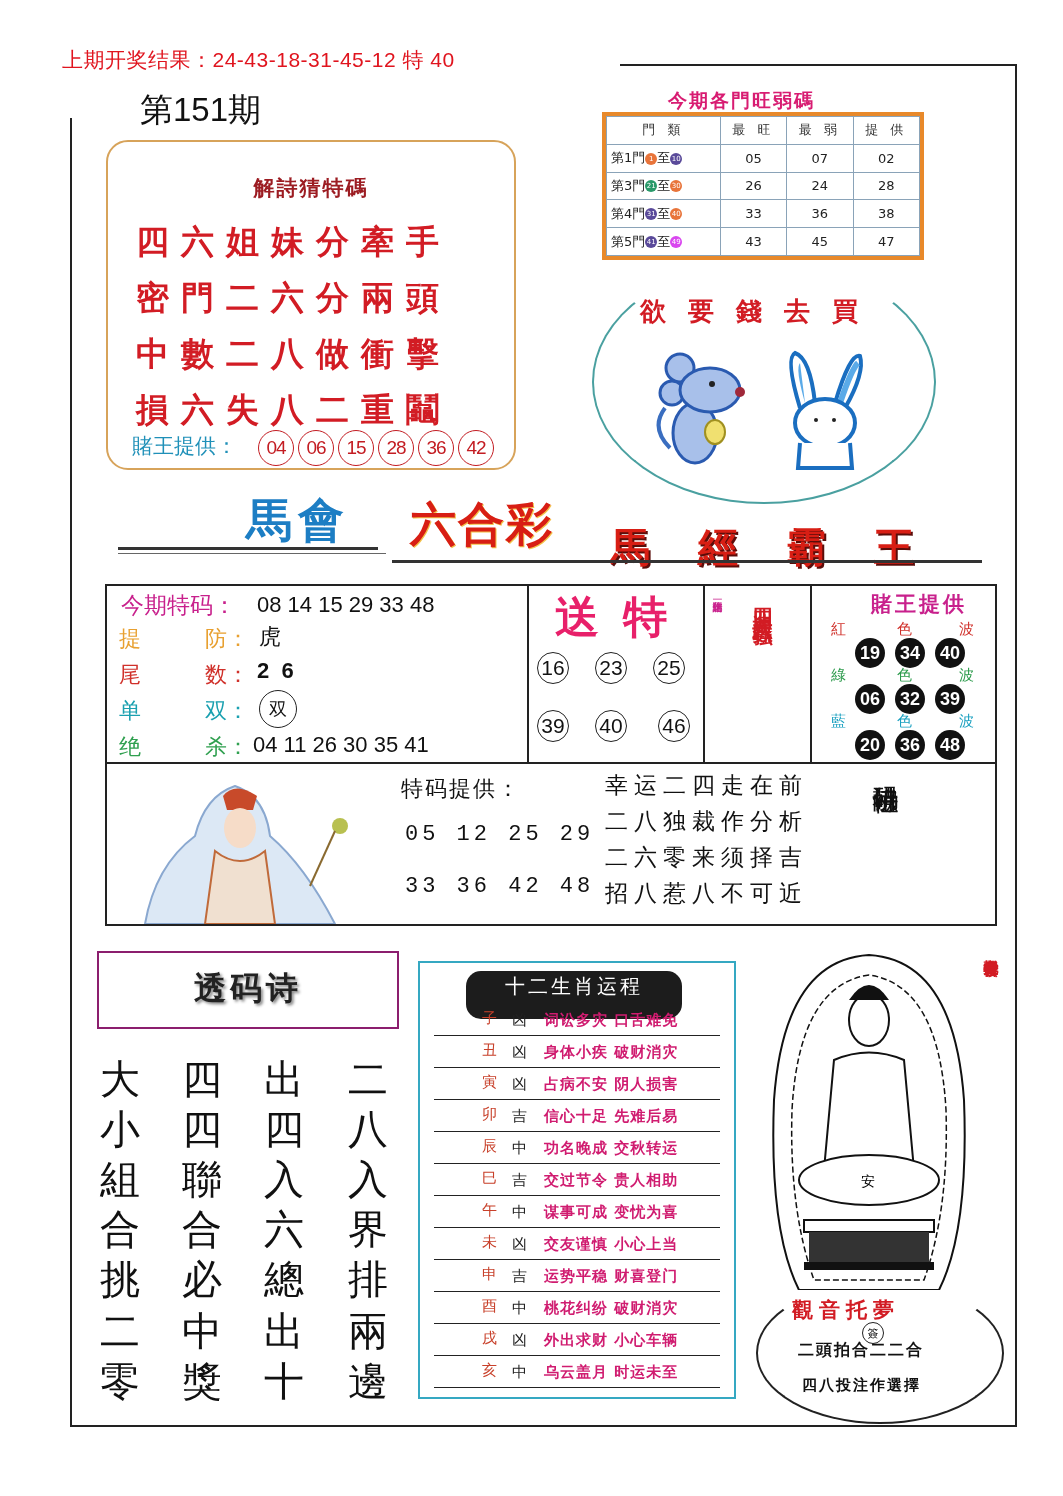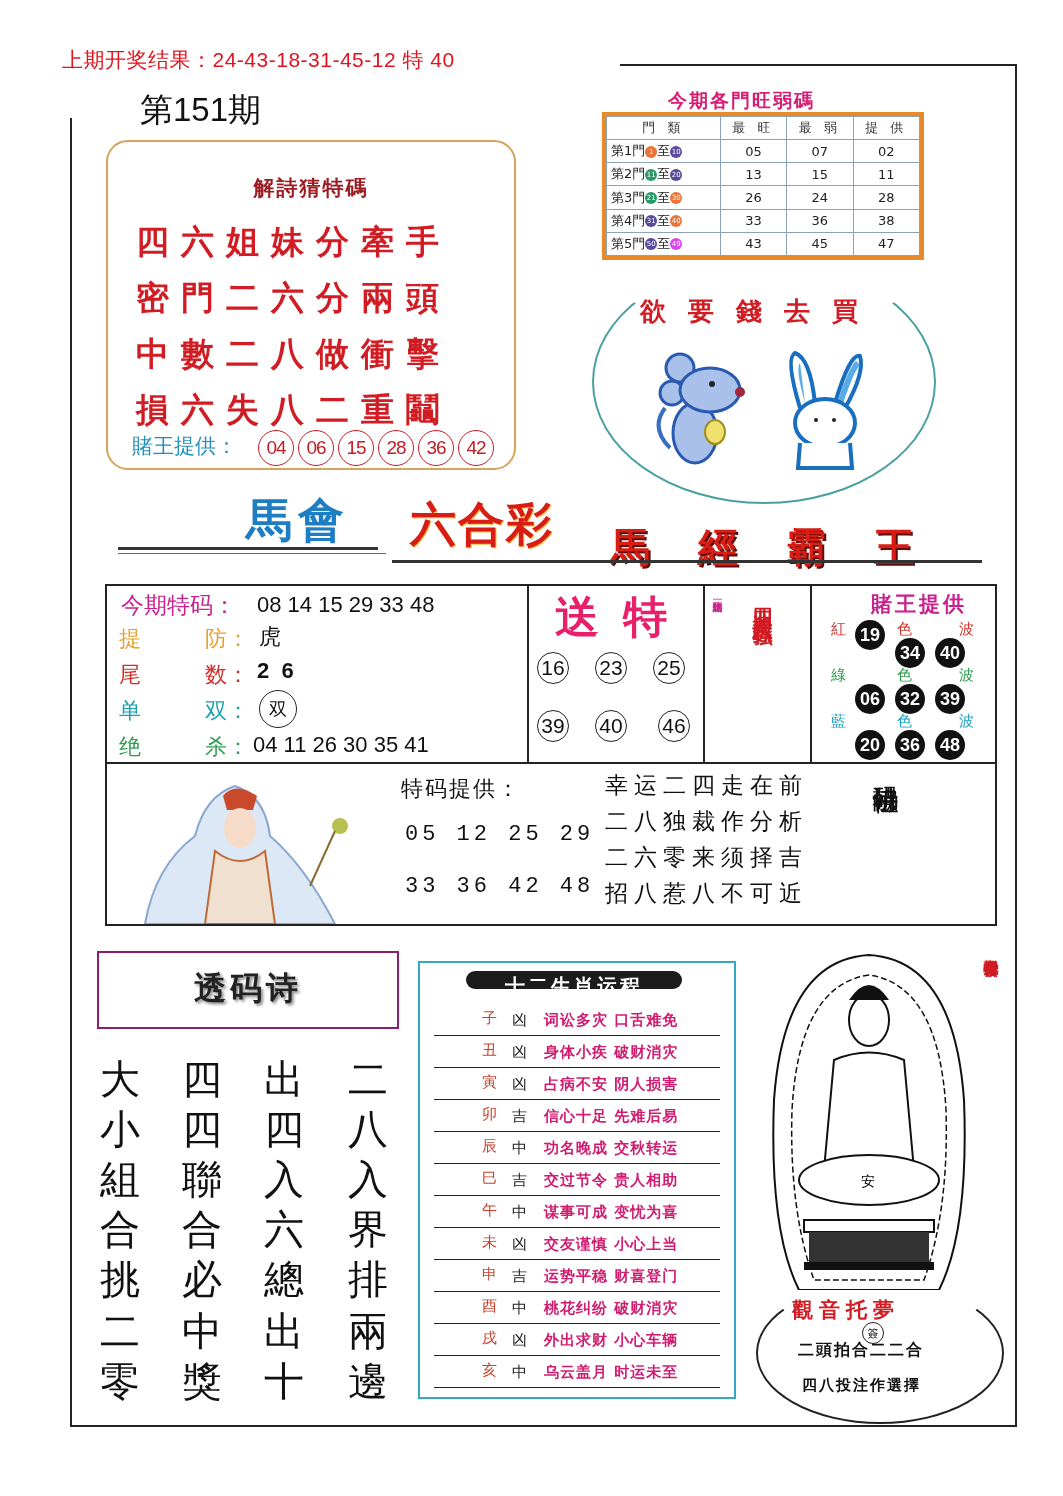--- a/index.html
+++ b/index.html
@@ -59,21 +59,21 @@
   .tm-nums{position:absolute;left:298px;font-size:22px;letter-spacing:4px;font-family:"Liberation Mono",monospace;}
   .poem4{position:absolute;left:498px;font-size:23px;letter-spacing:6px;font-family:"DejaVu Serif",serif;}
 
   
   .tms-box{left:97px;top:943px;width:298px;height:74px;border:2px solid #8b1e6e;margin-top:8px;}
   .tms-title{position:absolute;left:0;right:0;top:14px;text-align:center;font-size:32px;font-weight:bold;letter-spacing:4px;color:#222;text-shadow:2px 2px 3px #888;font-family:"DejaVu Serif",serif;}
   .grid-char{position:absolute;font-size:40px;font-family:"DejaVu Serif",serif;color:#111;width:60px;text-align:center;}
 
   
   .fortune-box{left:418px;top:961px;width:314px;height:434px;border:2px solid #35a8c2;background:#fff;}
-  .fortune-title{position:absolute;left:46px;top:8px;width:216px;height:18px;background:#1c1c1c;border-radius:15px;color:#fff;font-size:20px;text-align:center;line-height:30px;letter-spacing:3px;font-weight:bold;}
+  .fortune-title{position:absolute;left:46px;top:8px;width:216px;height:48px;background:#1c1c1c;border-radius:15px;color:#fff;font-size:20px;text-align:center;line-height:30px;letter-spacing:3px;font-weight:normal;}
   .f-row{position:absolute;left:14px;width:286px;height:32px;border-bottom:1.5px solid #222;font-size:15px;}
   .f-animal{position:absolute;left:48px;top:6px;color:#c8402a;}
   .f-luck{position:absolute;left:78px;top:8px;color:#222;}
   .f-text{position:absolute;left:110px;top:8px;color:#d01c70;font-weight:bold;letter-spacing:1px;white-space:nowrap;}
 
   
   .buddha-side{left:983px;top:948px;font-size:15px;color:#d21c24;font-weight:bold;line-height:21px;width:18px;}
   .dream-oval{left:756px;top:1282px;width:244px;height:138px;border:2px solid #222;border-radius:50%;border-top-color:transparent;}
   .dream-title{left:792px;top:1296px;font-size:21px;color:#d21c24;font-weight:bold;letter-spacing:6px;font-family:"DejaVu Serif",serif;}
   .dream-seal{left:862px;top:1322px;width:20px;height:20px;border:1.5px solid #222;border-radius:50%;font-size:11px;display:flex;align-items:center;justify-content:center;}
@@ -118,39 +118,33 @@
       <th>最 弱</th>
       <th>提 供</th>
     </tr>
     <tr>
       <td class="door-label"><span>第1門</span><span class="dot" style="background:#e8743a">1</span>至<span class="dot" style="background:#5a4a9a">10</span></td>
       <td>05</td>
       <td>07</td>
       <td>02</td>
     </tr>
     <tr>
-      <td class="door-label"><span>第2門</span><span class="dot" style="background:#2a9a6a">11</span>至<span class="dot" style="background:#5a4a9a">20</span></td>
-      <td>13</td>
-      <td>15</td>
-      <td>11</td>
-    </tr>
-    <tr>
       <td class="door-label"><span>第3門</span><span class="dot" style="background:#2a9a6a">21</span>至<span class="dot" style="background:#e8743a">30</span></td>
       <td>26</td>
       <td>24</td>
       <td>28</td>
     </tr>
     <tr>
       <td class="door-label"><span>第4門</span><span class="dot" style="background:#5a4a9a">31</span>至<span class="dot" style="background:#e8743a">40</span></td>
       <td>33</td>
       <td>36</td>
       <td>38</td>
     </tr>
     <tr>
-      <td class="door-label"><span>第5門</span><span class="dot" style="background:#5a4a9a">50</span>至<span class="dot" style="background:#d946ef">49</span></td>
+      <td class="door-label"><span>第5門</span><span class="dot" style="background:#5a4a9a">41</span>至<span class="dot" style="background:#d946ef">49</span></td>
       <td>43</td>
       <td>45</td>
       <td>47</td>
     </tr>
   </tbody>
     </table>
 </div>
 
 <div class="abs zodiac-oval"></div>
 <div class="abs zodiac-title">欲要錢去買</div>
@@ -215,21 +209,21 @@
     <div class="vline" style="left:596px"></div>
     <div class="vtext" style="left:604px;top:8px;font-size:10px;color:#c8208c;line-height:12px;">賭王送你一句話</div>
     <div class="vtext" style="left:644px;top:6px;font-size:20px;color:#d21c24;font-weight:bold;line-height:24px;letter-spacing:3px;">四四連六八數强</div>
 
     <div class="vline" style="left:703px"></div>
     <div class="sp-label" style="left:740px;top:4px;color:#c8208c;font-size:21px;font-weight:bold;letter-spacing:3px;padding-left:24px;">賭王提供</div>
 
     <div class="sp-label" style="left:724px;top:34px;font-size:15px;color:#d0302a">紅</div>
     <div class="sp-label" style="left:790px;top:34px;font-size:15px;color:#d0302a">色</div>
     <div class="sp-label" style="left:852px;top:34px;font-size:15px;color:#d0302a">波</div>
-    <div class="ball" style="position:absolute;left:748px;top:34px;">19</div>
+    <div class="ball" style="position:absolute;left:748px;top:52px;">19</div>
     <div class="ball" style="position:absolute;left:788px;top:52px;">34</div>
     <div class="ball" style="position:absolute;left:828px;top:52px;">40</div>
 
     <div class="sp-label" style="left:724px;top:80px;font-size:15px;color:#2a9a4a">綠</div>
     <div class="sp-label" style="left:790px;top:80px;font-size:15px;color:#2a9a4a">色</div>
     <div class="sp-label" style="left:852px;top:80px;font-size:15px;color:#2a9a4a">波</div>
     <div class="ball" style="position:absolute;left:748px;top:98px;">06</div>
     <div class="ball" style="position:absolute;left:788px;top:98px;">32</div>
     <div class="ball" style="position:absolute;left:828px;top:98px;">39</div>
 

